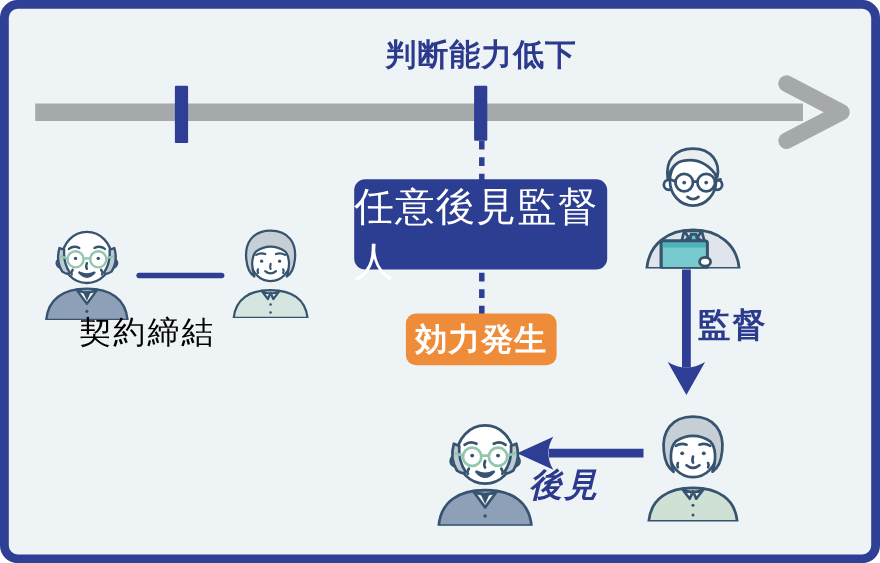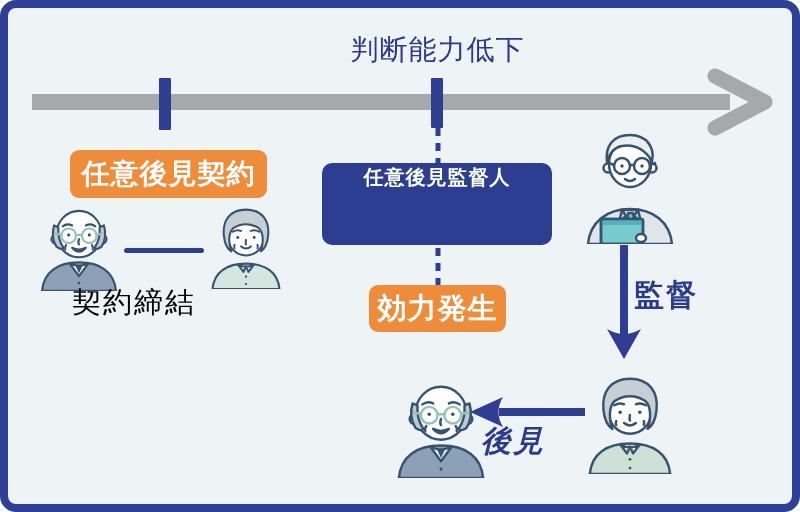--- a/index.html
+++ b/index.html
@@ -1,26 +1,26 @@
 <!DOCTYPE html>
 <html><head>
 <meta charset="utf-8">
 <style>
   html,body{margin:0;padding:0;background:#ffffff;font-family:"Liberation Sans",sans-serif;}
   .canvas{position:relative;width:800px;height:512px;background:#ffffff;overflow:hidden;}
   .card{position:absolute;left:0;top:0;width:800px;height:512px;box-sizing:border-box;
         border:8px solid #2e3f96;border-radius:16px;background:#eef3f6;}
   .abs{position:absolute;}
-  .title{font-size:28px;font-weight:400;color:#2b3a8c;text-align:center;letter-spacing:1px;}
+  .title{font-size:28px;font-weight:700;color:#2b3a8c;text-align:center;letter-spacing:1px;}
   .tick{background:#2d3e94;border-radius:1px;}
   .badge{background:#ee8c3a;border-radius:9px;color:#ffffff;font-weight:800;
          display:flex;align-items:center;justify-content:center;letter-spacing:1px;}
-  .navy-box{background:#2c3e92;border-radius:10px;color:#ffffff;font-weight:700;
+  .navy-box{background:#2c3e92;border-radius:10px;color:#ffffff;font-weight:400;
             display:flex;flex-direction:column;align-items:center;justify-content:space-between;
-            font-size:20px;line-height:1.4;letter-spacing:1px;}
+            font-size:36px;line-height:1.4;letter-spacing:1px;}
   .caption{font-size:29px;font-weight:400;color:#000000;text-align:left;letter-spacing:2px;}
   .small-label{font-size:30px;font-weight:800;color:#2b3a8c;letter-spacing:2px;}
   .pair-line{background:#2d3e94;border-radius:3px;}
   svg{display:block;}
 </style>
 </head>
 <body>
 
 <div class="canvas">
   <div class="card"></div>
@@ -104,21 +104,20 @@
     <polyline points="685,12 735,38 685,64" fill="none" stroke="#a6a9ab" stroke-width="15" stroke-linecap="round" stroke-linejoin="round"></polyline>
   </svg>
 
   <svg class="abs" style="left:433px;top:126px;" width="10" height="170" viewBox="0 0 10 170">
     <line x1="5" y1="2" x2="5" y2="168" stroke="#2d3e94" stroke-width="5" stroke-dasharray="8 7"></line>
   </svg>
 
   <div class="abs tick" style="left:159px;top:78px;width:12px;height:52px;"></div>
   <div class="abs tick" style="left:431px;top:78px;width:12px;height:50px;"></div>
 
-  <div class="abs badge" style="left:70px;top:150px;width:197px;height:48px;font-size:28px;">任意後見契約</div>
 
   <svg class="abs" style="left:36px;top:196px;" width="86" height="95" viewBox="0 0 100 110">
     <use href="#g-elderly-man"></use>
   </svg>
   <div class="abs pair-line" style="left:124px;top:248px;width:80px;height:5px;"></div>
   <svg class="abs" style="left:205px;top:199px;" width="82" height="90" viewBox="0 0 100 110" style2="">
     <use href="#g-elderly-woman" style="--sweater:#d4e6df"></use>
   </svg>
 
   <div class="abs caption" style="left:72px;top:283px;width:195px;">契約締結</div>

